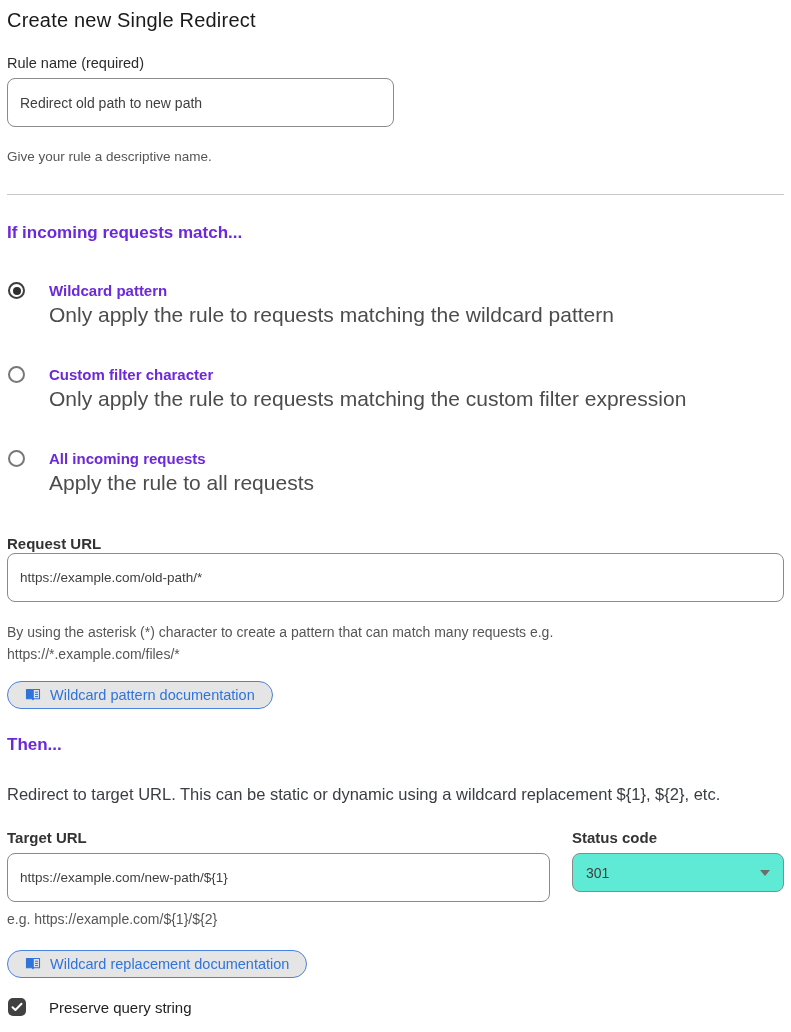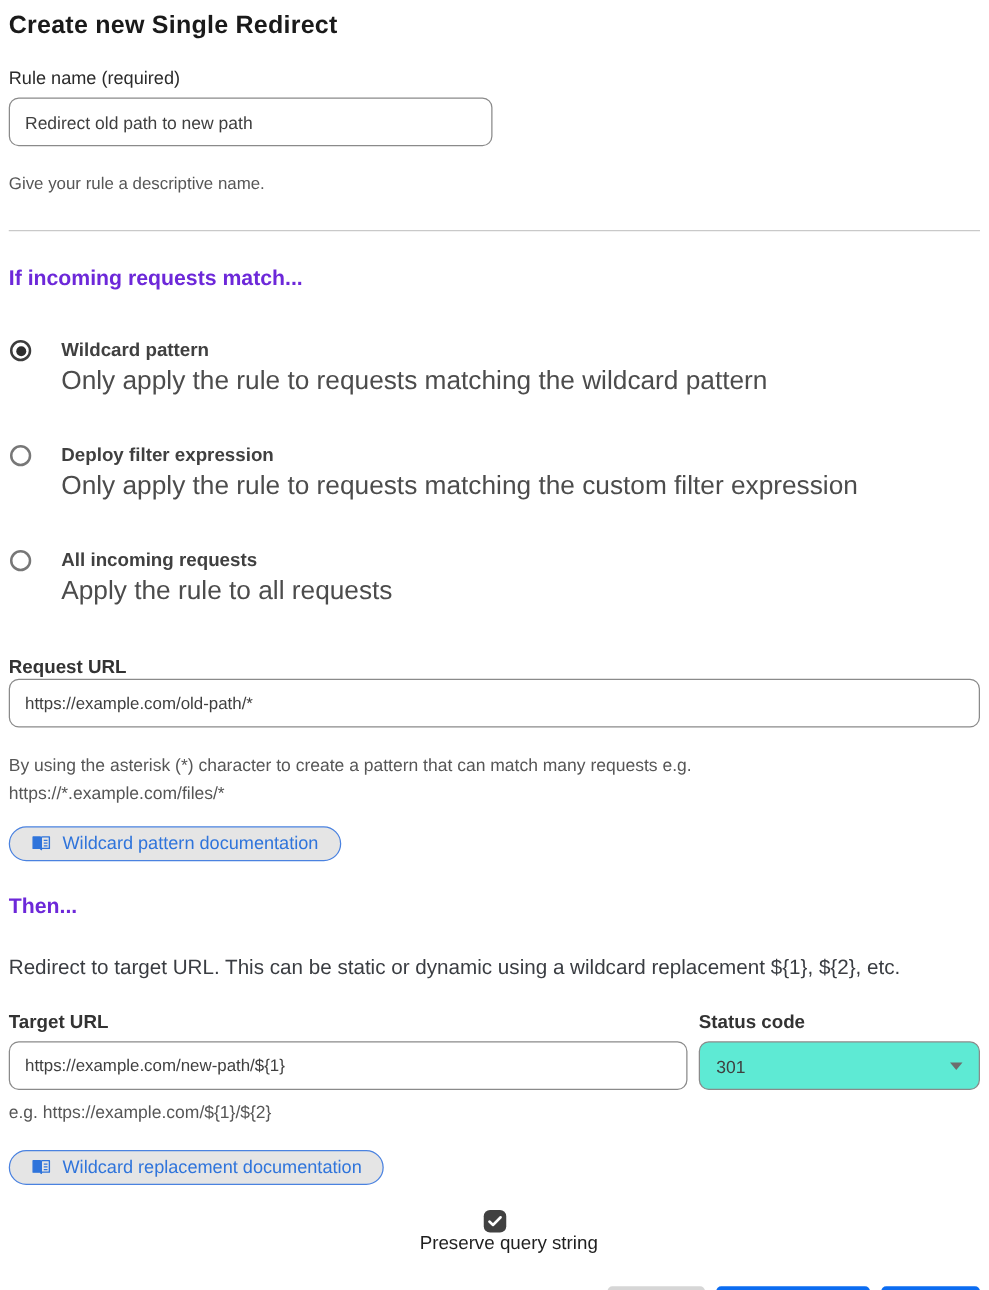--- a/index.html
+++ b/index.html
@@ -7,35 +7,35 @@
   body {
     width: 791px;
     min-height: 1032px;
     padding: 8px 7px 8px 7px;
     font-family: "Liberation Sans", sans-serif;
     color: #1f1f1f;
   }
   h1.page-title {
     font-size: 20px;
     line-height: 24px;
-    font-weight: 700;
+    font-weight: 400;
     color: #1a1a1a;
     letter-spacing: .2px;
   }
   .field-label {
     display: block;
     margin-top: 23px;
     font-size: 14.5px;
     color: #2b2b2b;
   }
   .field-label.semibold { font-weight: 700; color: #333333; font-size: 15px; }
   .text-input {
     display: block;
     width: 387px;
-    height: 39px;
+    height: 49px;
     margin-top: 7px;
     padding: 0 12px;
     border: 1px solid #8a8a8a;
     border-radius: 8px;
     font-family: "Liberation Sans", sans-serif;
     font-size: 14px;
     color: #3f3f3f;
     background: #fff;
     outline: none;
   }
@@ -81,21 +81,21 @@
     position: absolute;
     inset: 2.5px;
     border-radius: 50%;
     background: #2e2e2e;
   }
   .radio-body { margin-left: 24px; }
   .radio-label {
     font-size: 15px;
     font-weight: 700;
     line-height: 24px;
-    color: #404040;
+    color: #6d28d9;
   }
   .radio-desc {
     font-size: 21px;
     line-height: 24px;
     color: #4c4c4c;
   }
   .url-block { margin-top: 40px; }
   .doc-pill {
     display: inline-flex;
     align-items: center;
@@ -113,21 +113,21 @@
   }
   .doc-pill svg { display: block; }
   .then-paragraph {
     margin-top: 28px;
     font-size: 16.5px;
     line-height: 22px;
     color: #3a3d42;
   }
   .fields-row {
     display: flex;
-    gap: 9px;
+    gap: 22px;
     margin-top: 24px;
   }
   .col-target { width: 543px; flex: 0 0 auto; }
   .col-status { flex: 1 1 auto; }
   .fields-row .field-label { margin-top: 0; }
   .select-box {
     display: flex;
     align-items: center;
     justify-content: space-between;
     height: 39px;
@@ -144,21 +144,20 @@
     width: 0; height: 0;
     border-left: 5px solid transparent;
     border-right: 5px solid transparent;
     border-top: 6px solid #6d6d6d;
   }
   .checkbox-row {
     display: flex;
     align-items: center;
     margin-top: 20px;
     cursor: pointer;
-    flex-direction: column;
   }
   .checkbox-box {
     flex: 0 0 auto;
     width: 18px;
     height: 18px;
     margin-left: 1px;
     border-radius: 5px;
     background: #414141;
     display: flex;
     align-items: center;
@@ -208,21 +207,21 @@
     <span class="radio-circle selected"></span>
     <span class="radio-body">
       <div class="radio-label">Wildcard pattern</div>
       <div class="radio-desc">Only apply the rule to requests matching the wildcard pattern</div>
     </span>
   </div>
 
   <div class="radio-item">
     <span class="radio-circle"></span>
     <span class="radio-body">
-      <div class="radio-label">Deploy filter expression</div>
+      <div class="radio-label">Custom filter character</div>
       <div class="radio-desc">Only apply the rule to requests matching the custom filter expression</div>
     </span>
   </div>
 
   <div class="radio-item">
     <span class="radio-circle"></span>
     <span class="radio-body">
       <div class="radio-label">All incoming requests</div>
       <div class="radio-desc">Apply the rule to all requests</div>
     </span>

